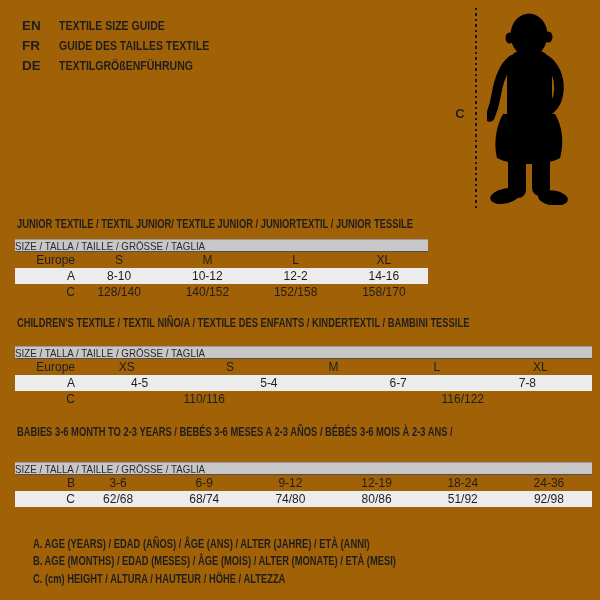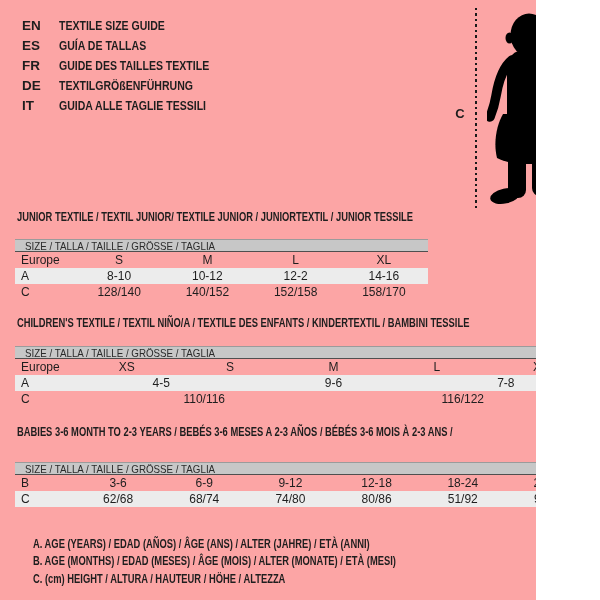--- a/index.html
+++ b/index.html
@@ -1,17 +1,17 @@
 <!DOCTYPE html>
 <html><head>
 <meta charset="utf-8">
 <style>
   html,body{margin:0;padding:0;background:#fff;}
   #canvas{
-    position:relative;width:536px;height:600px;background:#fca5a5;overflow:hidden;
+    position:relative;width:600px;height:600px;background:#a16207;overflow:hidden;
     font-family:"Liberation Sans","DejaVu Sans",sans-serif;color:#1e1e1e;
   }
   
   .cond{transform:scaleX(.78);transform-origin:0 50%;white-space:nowrap;display:inline-block;}
   .cond-sm{transform:scaleX(.85);transform-origin:0 50%;white-space:nowrap;display:inline-block;}
 
   
   .lang-list{position:absolute;left:22px;top:15px;}
   .lang-row{display:flex;height:20px;align-items:center;font-weight:bold;font-size:13.5px;}
   .lang-code{width:37px;flex:0 0 37px;}
@@ -25,55 +25,47 @@
   .baby-svg{position:absolute;left:487px;top:8px;}
 
   
   .sec-title{position:absolute;left:17px;font-size:12px;font-weight:bold;line-height:16.5px;}
 
   
   .tbl{position:absolute;left:15px;}
   .w-junior{width:413px;}
   .w-wide{width:577px;}
   .tbl-bar{height:13px;background:#c7c7c7;border-top:1px solid #9b9b9b;border-bottom:1px solid #4f4f4f;
-    font-size:11.5px;line-height:13px;color:#2a2a2a;padding-left:10px;box-sizing:border-box;}
+    font-size:11.5px;line-height:13px;color:#2a2a2a;padding-left:0;box-sizing:border-box;}
   .tbl-row{display:flex;height:16px;align-items:center;font-size:12px;}
   .tbl-row.shaded{background:#ececec;}
-  .tbl-row .lbl{flex:0 0 60px;padding-left:6px;box-sizing:border-box;}
+  .tbl-row .lbl{flex:0 0 60px;padding-left:6px;box-sizing:border-box;text-align:right;}
   .tbl-row .val{flex:1;text-align:center;}
 
   
   .footnotes{position:absolute;left:17px;top:536px;margin-left:16px;}
   .footnote{height:17.3px;font-size:12px;font-weight:bold;line-height:17.3px;white-space:nowrap;}
 </style>
 </head>
 <body>
 
 <div id="canvas">
 
   <div class="lang-list">
     <div class="lang-row">
       <span class="lang-code">EN</span>
       <span class="lang-label cond">TEXTILE SIZE GUIDE</span>
     </div>
     <div class="lang-row">
-      <span class="lang-code">ES</span>
-      <span class="lang-label cond">GUÍA DE TALLAS</span>
-    </div>
-    <div class="lang-row">
       <span class="lang-code">FR</span>
       <span class="lang-label cond">GUIDE DES TAILLES TEXTILE</span>
     </div>
     <div class="lang-row">
       <span class="lang-code">DE</span>
       <span class="lang-label cond">TEXTILGRÖßENFÜHRUNG</span>
-    </div>
-    <div class="lang-row">
-      <span class="lang-code">IT</span>
-      <span class="lang-label cond">GUIDA ALLE TAGLIE TESSILI</span>
     </div>
   </div>
 
   <div class="measure-line"></div>
   <div class="measure-label">C</div>
   <svg class="baby-svg" width="112" height="197" viewBox="0 0 112 197" xmlns="http://www.w3.org/2000/svg">
     <g fill="#000000">
       <ellipse cx="42" cy="27" rx="18.5" ry="21.5"></ellipse>
       <ellipse cx="22.5" cy="30" rx="4" ry="5.5"></ellipse>
       <ellipse cx="61.5" cy="29" rx="4" ry="5.5"></ellipse>
@@ -83,21 +75,21 @@
       <rect x="45" y="140" width="18" height="48" rx="8"></rect>
       <ellipse cx="18" cy="188" rx="15" ry="7.5" transform="rotate(-12 18 188)"></ellipse>
       <ellipse cx="66" cy="190" rx="15" ry="7.5" transform="rotate(8 66 190)"></ellipse>
     </g>
     <g fill="none" stroke="#000000" stroke-width="9.5" stroke-linecap="round">
       <path d="M25,52 C15,60 11,76 9,88 C7.5,97 5,104 3,109"></path>
       <path d="M59,52 C68,58 72.5,70 72,81 C71.5,91 67,99 61,103"></path>
     </g>
   </svg>
 
-  <div class="sec-title" style="top:209px">
+  <div class="sec-title" style="top:216px">
     <span class="cond">JUNIOR TEXTILE / TEXTIL JUNIOR/ TEXTILE JUNIOR / JUNIORTEXTIL / JUNIOR TESSILE</span>
   </div>
   <div class="tbl w-junior" style="top:239px">
     <div class="tbl-bar">
       <span class="cond-sm">SIZE / TALLA / TAILLE / GRÖSSE / TAGLIA</span>
     </div>
     <div>
         <div class="tbl-row">
           <div class="lbl">Europe</div>
           <div class="val">S</div>
@@ -134,21 +126,22 @@
           <div class="lbl">Europe</div>
           <div class="val">XS</div>
           <div class="val">S</div>
           <div class="val">M</div>
           <div class="val">L</div>
           <div class="val">XL</div>
         </div>
         <div class="tbl-row shaded">
           <div class="lbl">A</div>
           <div class="val">4-5</div>
-          <div class="val">9-6</div>
+          <div class="val">5-4</div>
+          <div class="val">6-7</div>
           <div class="val">7-8</div>
         </div>
         <div class="tbl-row">
           <div class="lbl">C</div>
           <div class="val">110/116</div>
           <div class="val">116/122</div>
         </div>
       </div>
   </div>
 
@@ -158,21 +151,21 @@
   <div class="tbl w-wide" style="top:462px">
     <div class="tbl-bar">
       <span class="cond-sm">SIZE / TALLA / TAILLE / GRÖSSE / TAGLIA</span>
     </div>
     <div>
         <div class="tbl-row">
           <div class="lbl">B</div>
           <div class="val">3-6</div>
           <div class="val">6-9</div>
           <div class="val">9-12</div>
-          <div class="val">12-18</div>
+          <div class="val">12-19</div>
           <div class="val">18-24</div>
           <div class="val">24-36</div>
         </div>
         <div class="tbl-row shaded">
           <div class="lbl">C</div>
           <div class="val">62/68</div>
           <div class="val">68/74</div>
           <div class="val">74/80</div>
           <div class="val">80/86</div>
           <div class="val">51/92</div>

